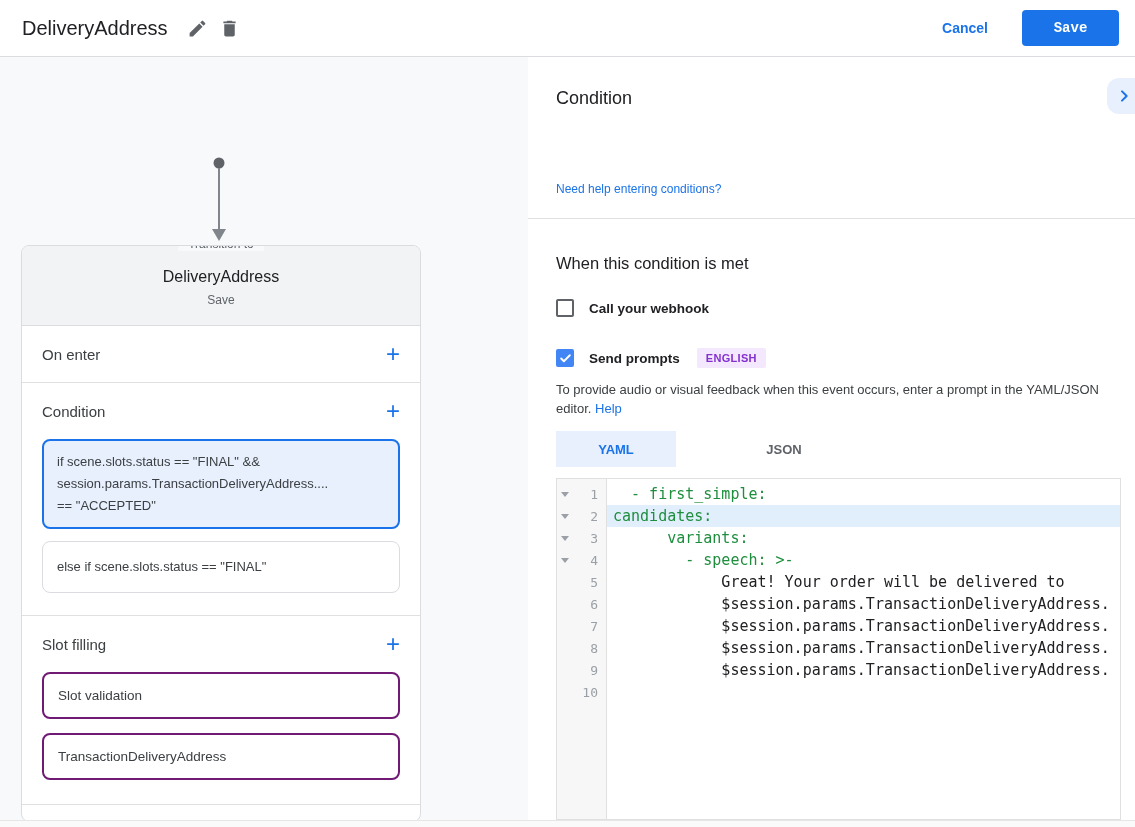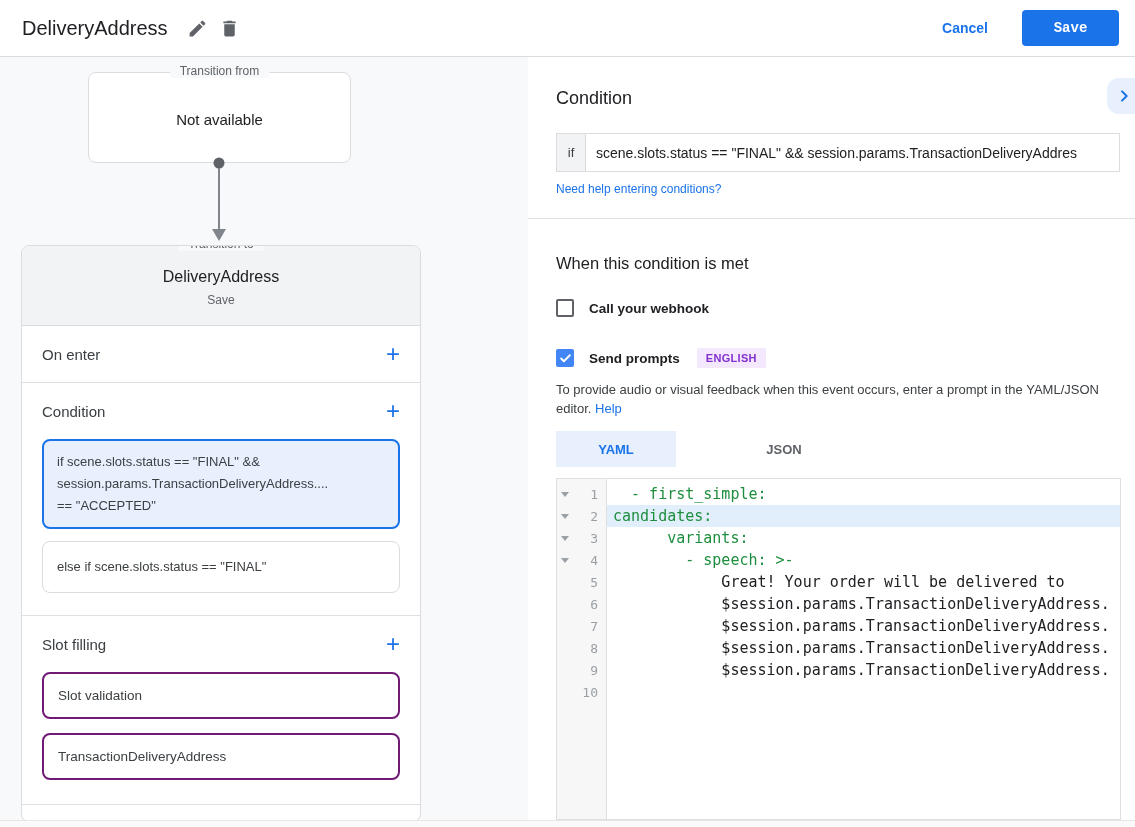--- a/index.html
+++ b/index.html
@@ -131,24 +131,20 @@
           <path d="M6 19c0 1.1.9 2 2 2h8c1.1 0 2-.9 2-2V7H6v12zM19 4h-3.5l-1-1h-5l-1 1H5v2h14V4z"></path>
         </svg>
     </button>
     <div class="spacer"></div>
     <button class="cancel-btn">Cancel</button>
     <button class="save-btn">Save</button>
   </header>
 
   <div class="left-panel">
 
-    <div class="from-box">
-      <span class="legend">Transition from</span>
-      <div class="from-value">Not available</div>
-    </div>
 
     <svg class="connector" width="24" height="92" viewBox="0 0 24 92">
       <circle cx="12" cy="6" r="5.5" fill="#5f6368"></circle>
       <line x1="12" y1="11" x2="12" y2="74" stroke="#80868b" stroke-width="2"></line>
       <polygon points="5,72 19,72 12,84" fill="#80868b"></polygon>
     </svg>
 
     <div class="to-card">
       <span class="legend">Transition to</span>
 
@@ -192,24 +188,20 @@
 
   <div class="right-panel">
 
     <h2 class="cond-title">Condition</h2>
     <button class="expand-btn">
       <svg width="16" height="16" viewBox="0 0 24 24" fill="none" stroke="#1a73e8" stroke-width="3" stroke-linecap="round" stroke-linejoin="round">
           <polyline points="9 5 16 12 9 19"></polyline>
         </svg>
     </button>
 
-    <div class="if-row">
-      <div class="if-chip">if</div>
-      <input class="if-input" type="text" value="scene.slots.status == &quot;FINAL&quot; &amp;&amp; session.params.TransactionDeliveryAddres" style="">
-    </div>
     <a class="help-link">Need help entering conditions?</a>
 
     <div class="rp-divider"></div>
 
     <h3 class="when-title">When this condition is met</h3>
 
     <div class="check-row row-webhook">
       <div class="checkbox"></div>
       <span class="check-label">Call your webhook</span>
     </div>

